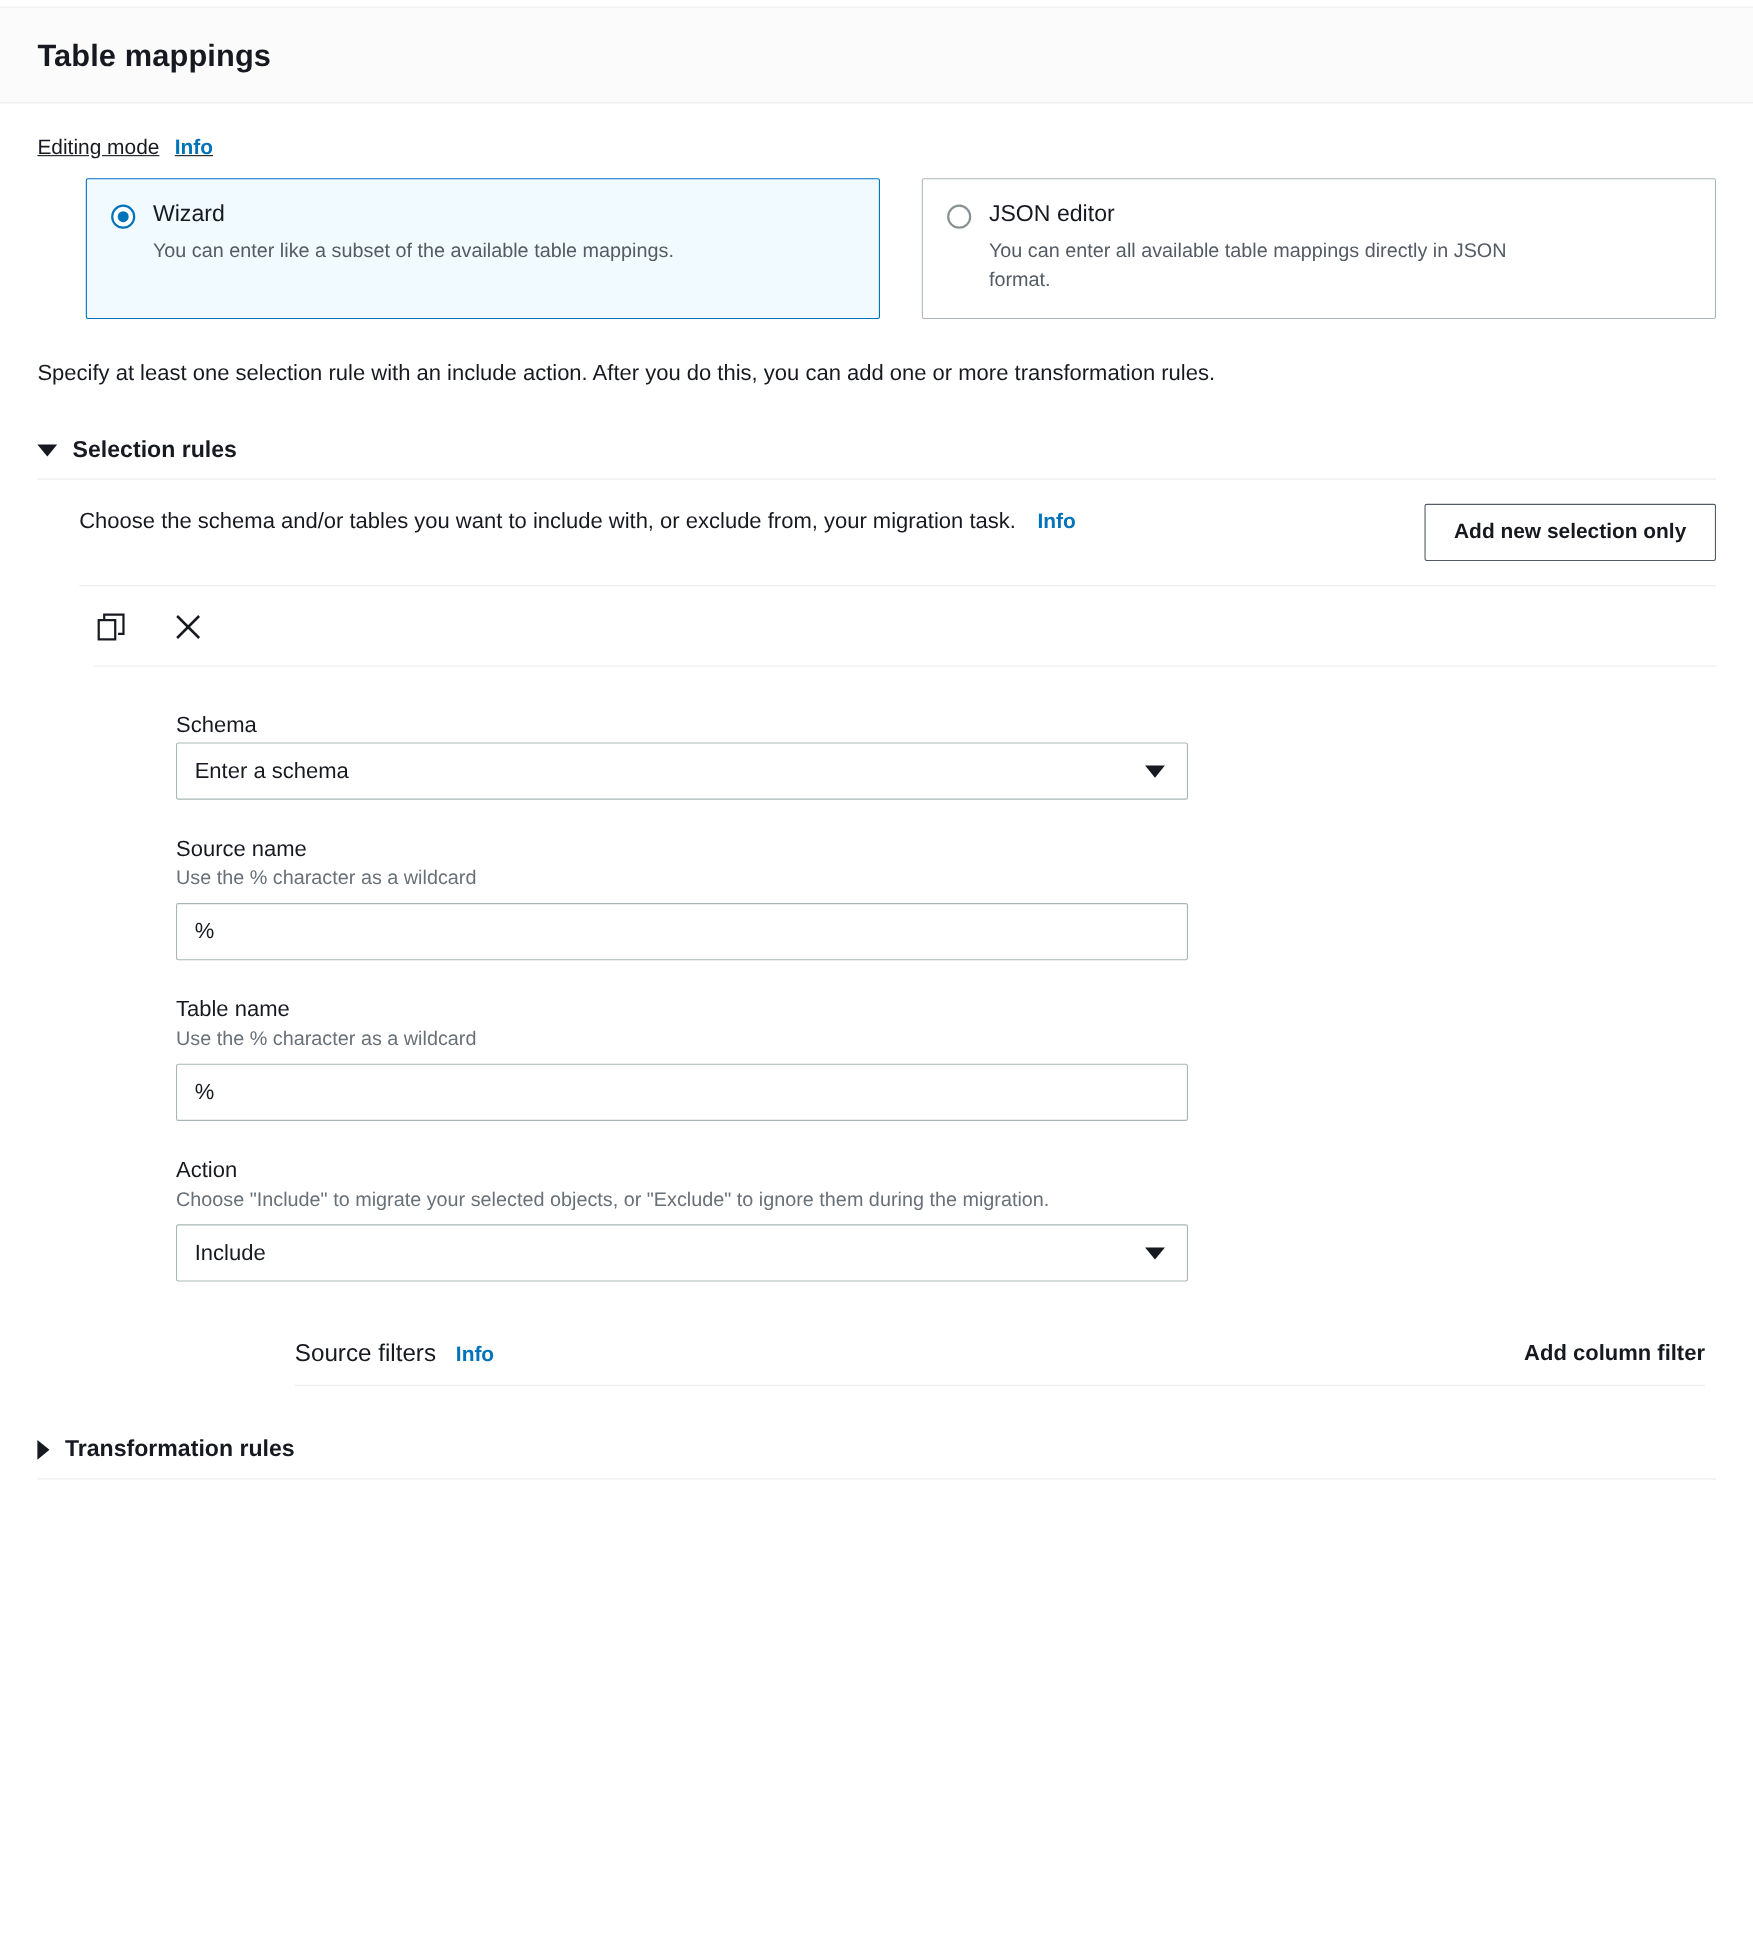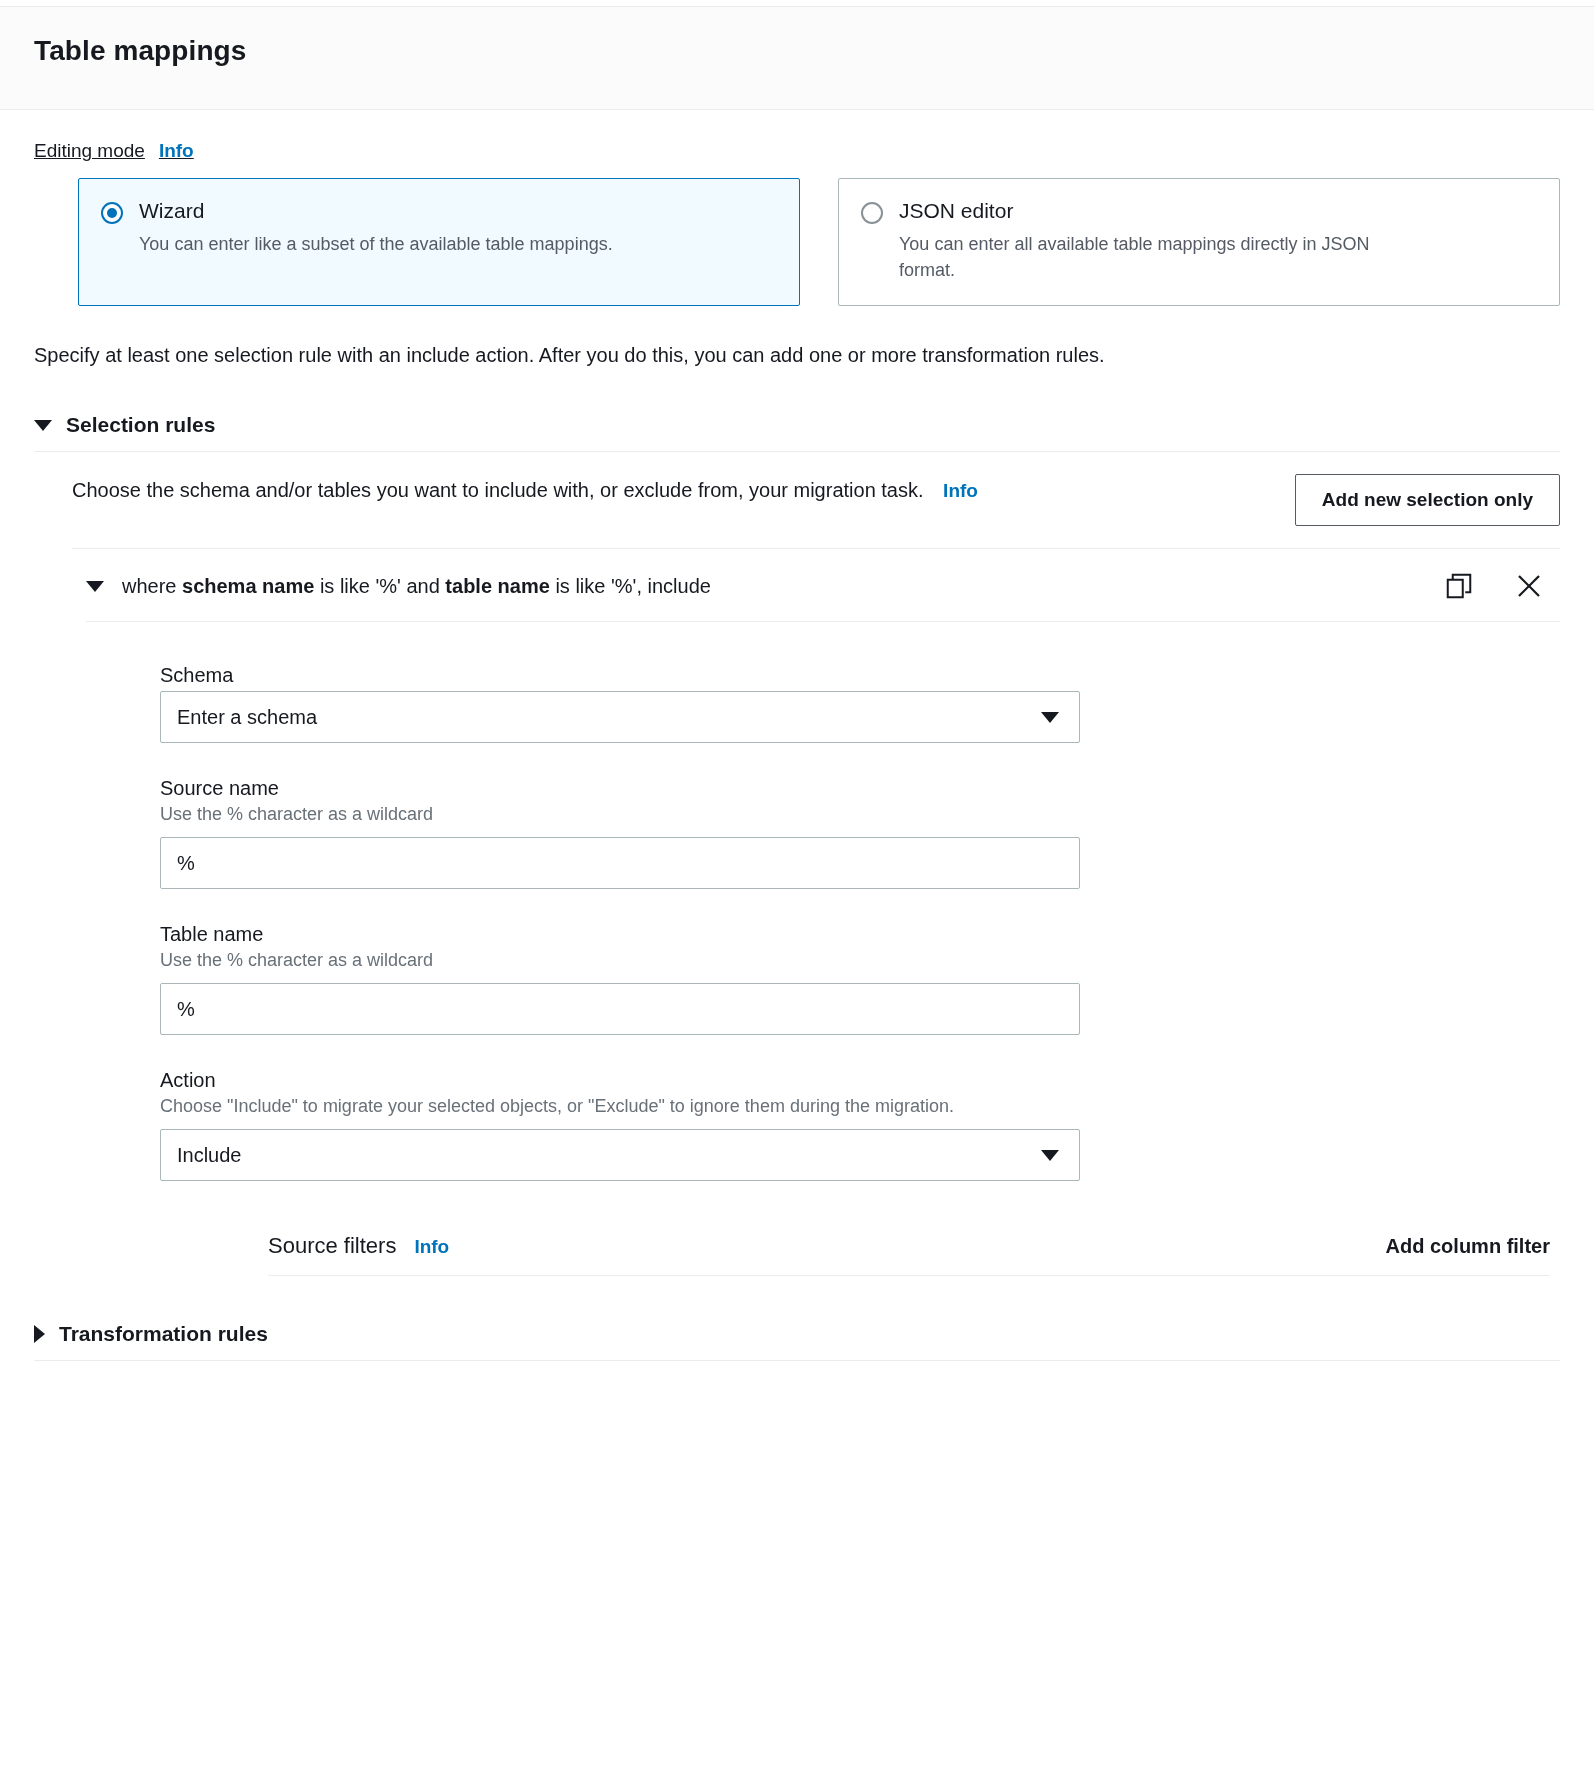--- a/index.html
+++ b/index.html
@@ -20,21 +20,21 @@
     box-sizing: border-box;
     position: relative;
   }
   .top-strip {
     height: 6px;
     background: #ffffff;
     border-bottom: 1px solid #eaeded;
   }
   
   .panel-header {
-    padding: 28px 34px 42px 34px;
+    padding: 28px 34px 26px 34px;
     border-bottom: 1px solid #e9ebed;
     background: #fbfbfb;
   }
   .panel-title {
     font-size: 28px;
     font-weight: bold;
     color: #16191f;
     letter-spacing: 0.1px;
   }
   .panel-body {
@@ -330,24 +330,20 @@
 
         <div class="rule-intro">
           <div class="rule-intro-text">
             <span>Choose the schema and/or tables you want to include with, or exclude from, your migration task.</span>
             <span class="info-link">Info</span>
           </div>
           <button class="btn">Add new selection only</button>
         </div>
 
         <div class="rule-header">
-          <div class="rule-header-left">
-            <span class="caret-down"></span>
-            <span class="rule-summary"><span>where </span><b>schema name</b><span> is like '%' and </span><b>table name</b><span> is like '%', include</span></span>
-          </div>
           <div class="rule-actions">
             <span class="icon-btn">
               <svg width="30" height="30" viewBox="0 0 24 24" fill="none" stroke="#16191f" stroke-width="1.6">
                 <rect x="3" y="7" width="12" height="14"></rect>
                 <polyline points="7,7 7,3 21,3 21,17 17,17"></polyline>
               </svg>
             </span>
             <span class="icon-btn">
               <svg width="30" height="30" viewBox="0 0 24 24" stroke="#16191f" stroke-width="1.8">
                 <line x1="4" y1="4" x2="20" y2="20"></line>

